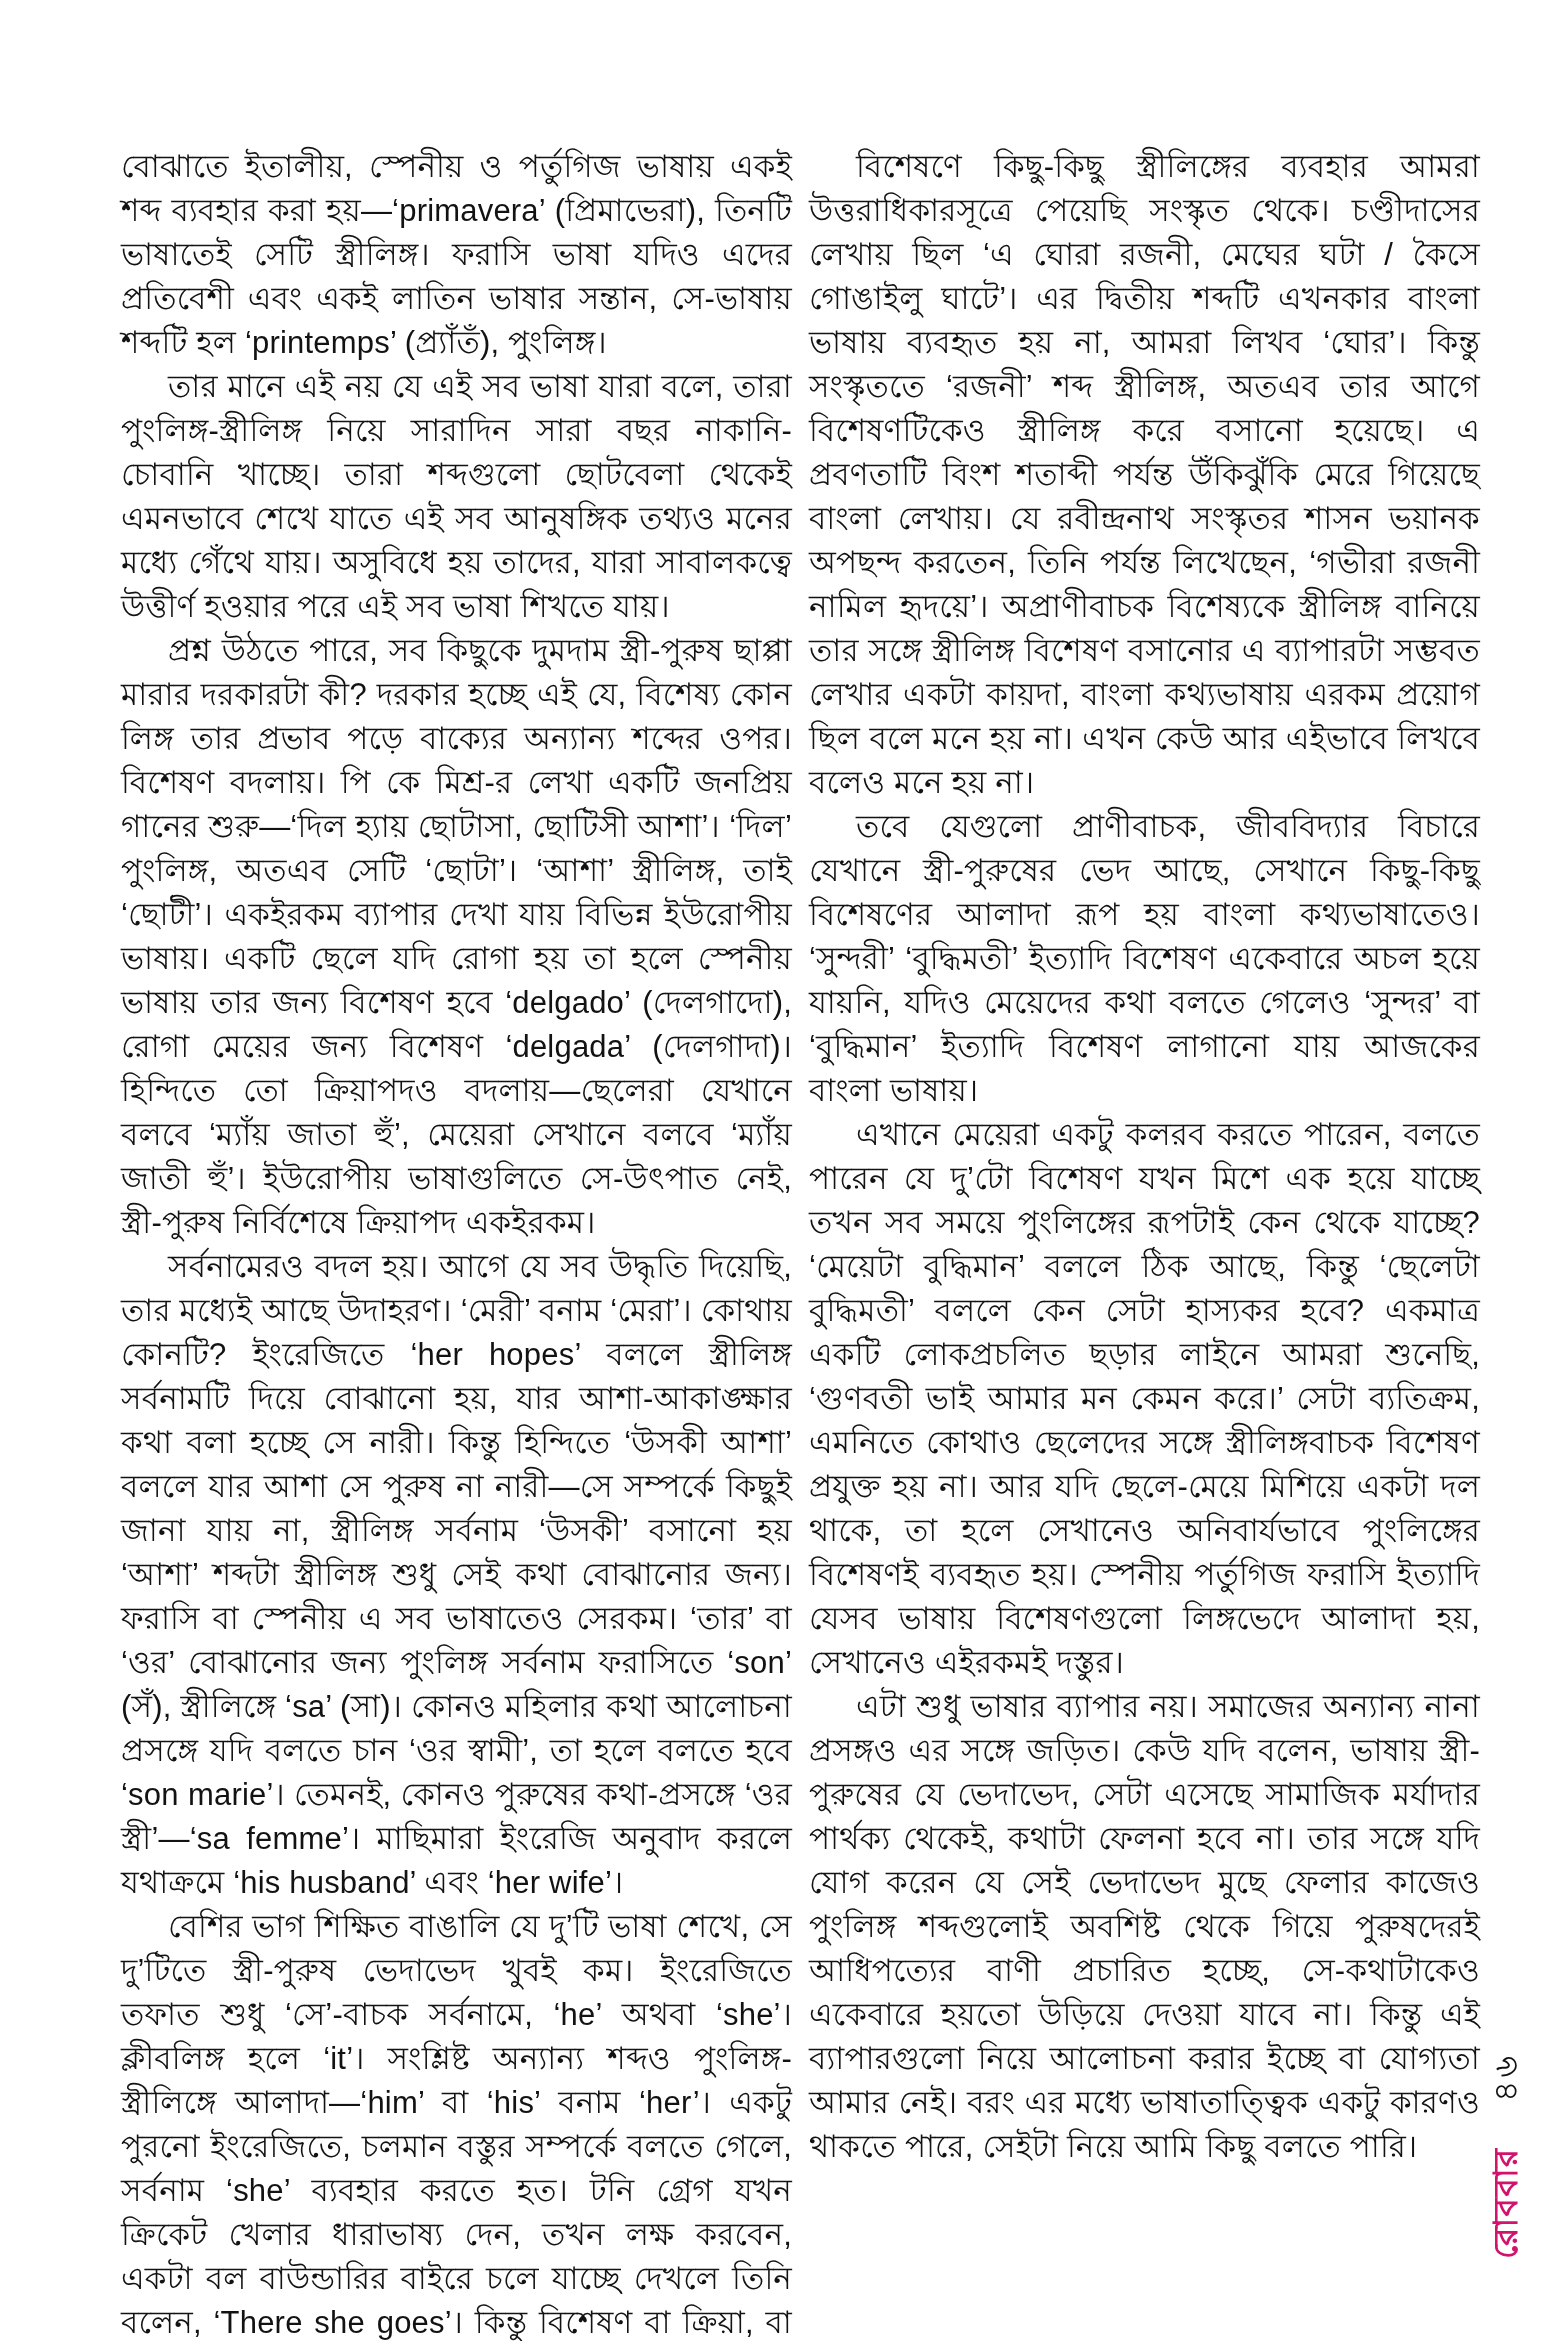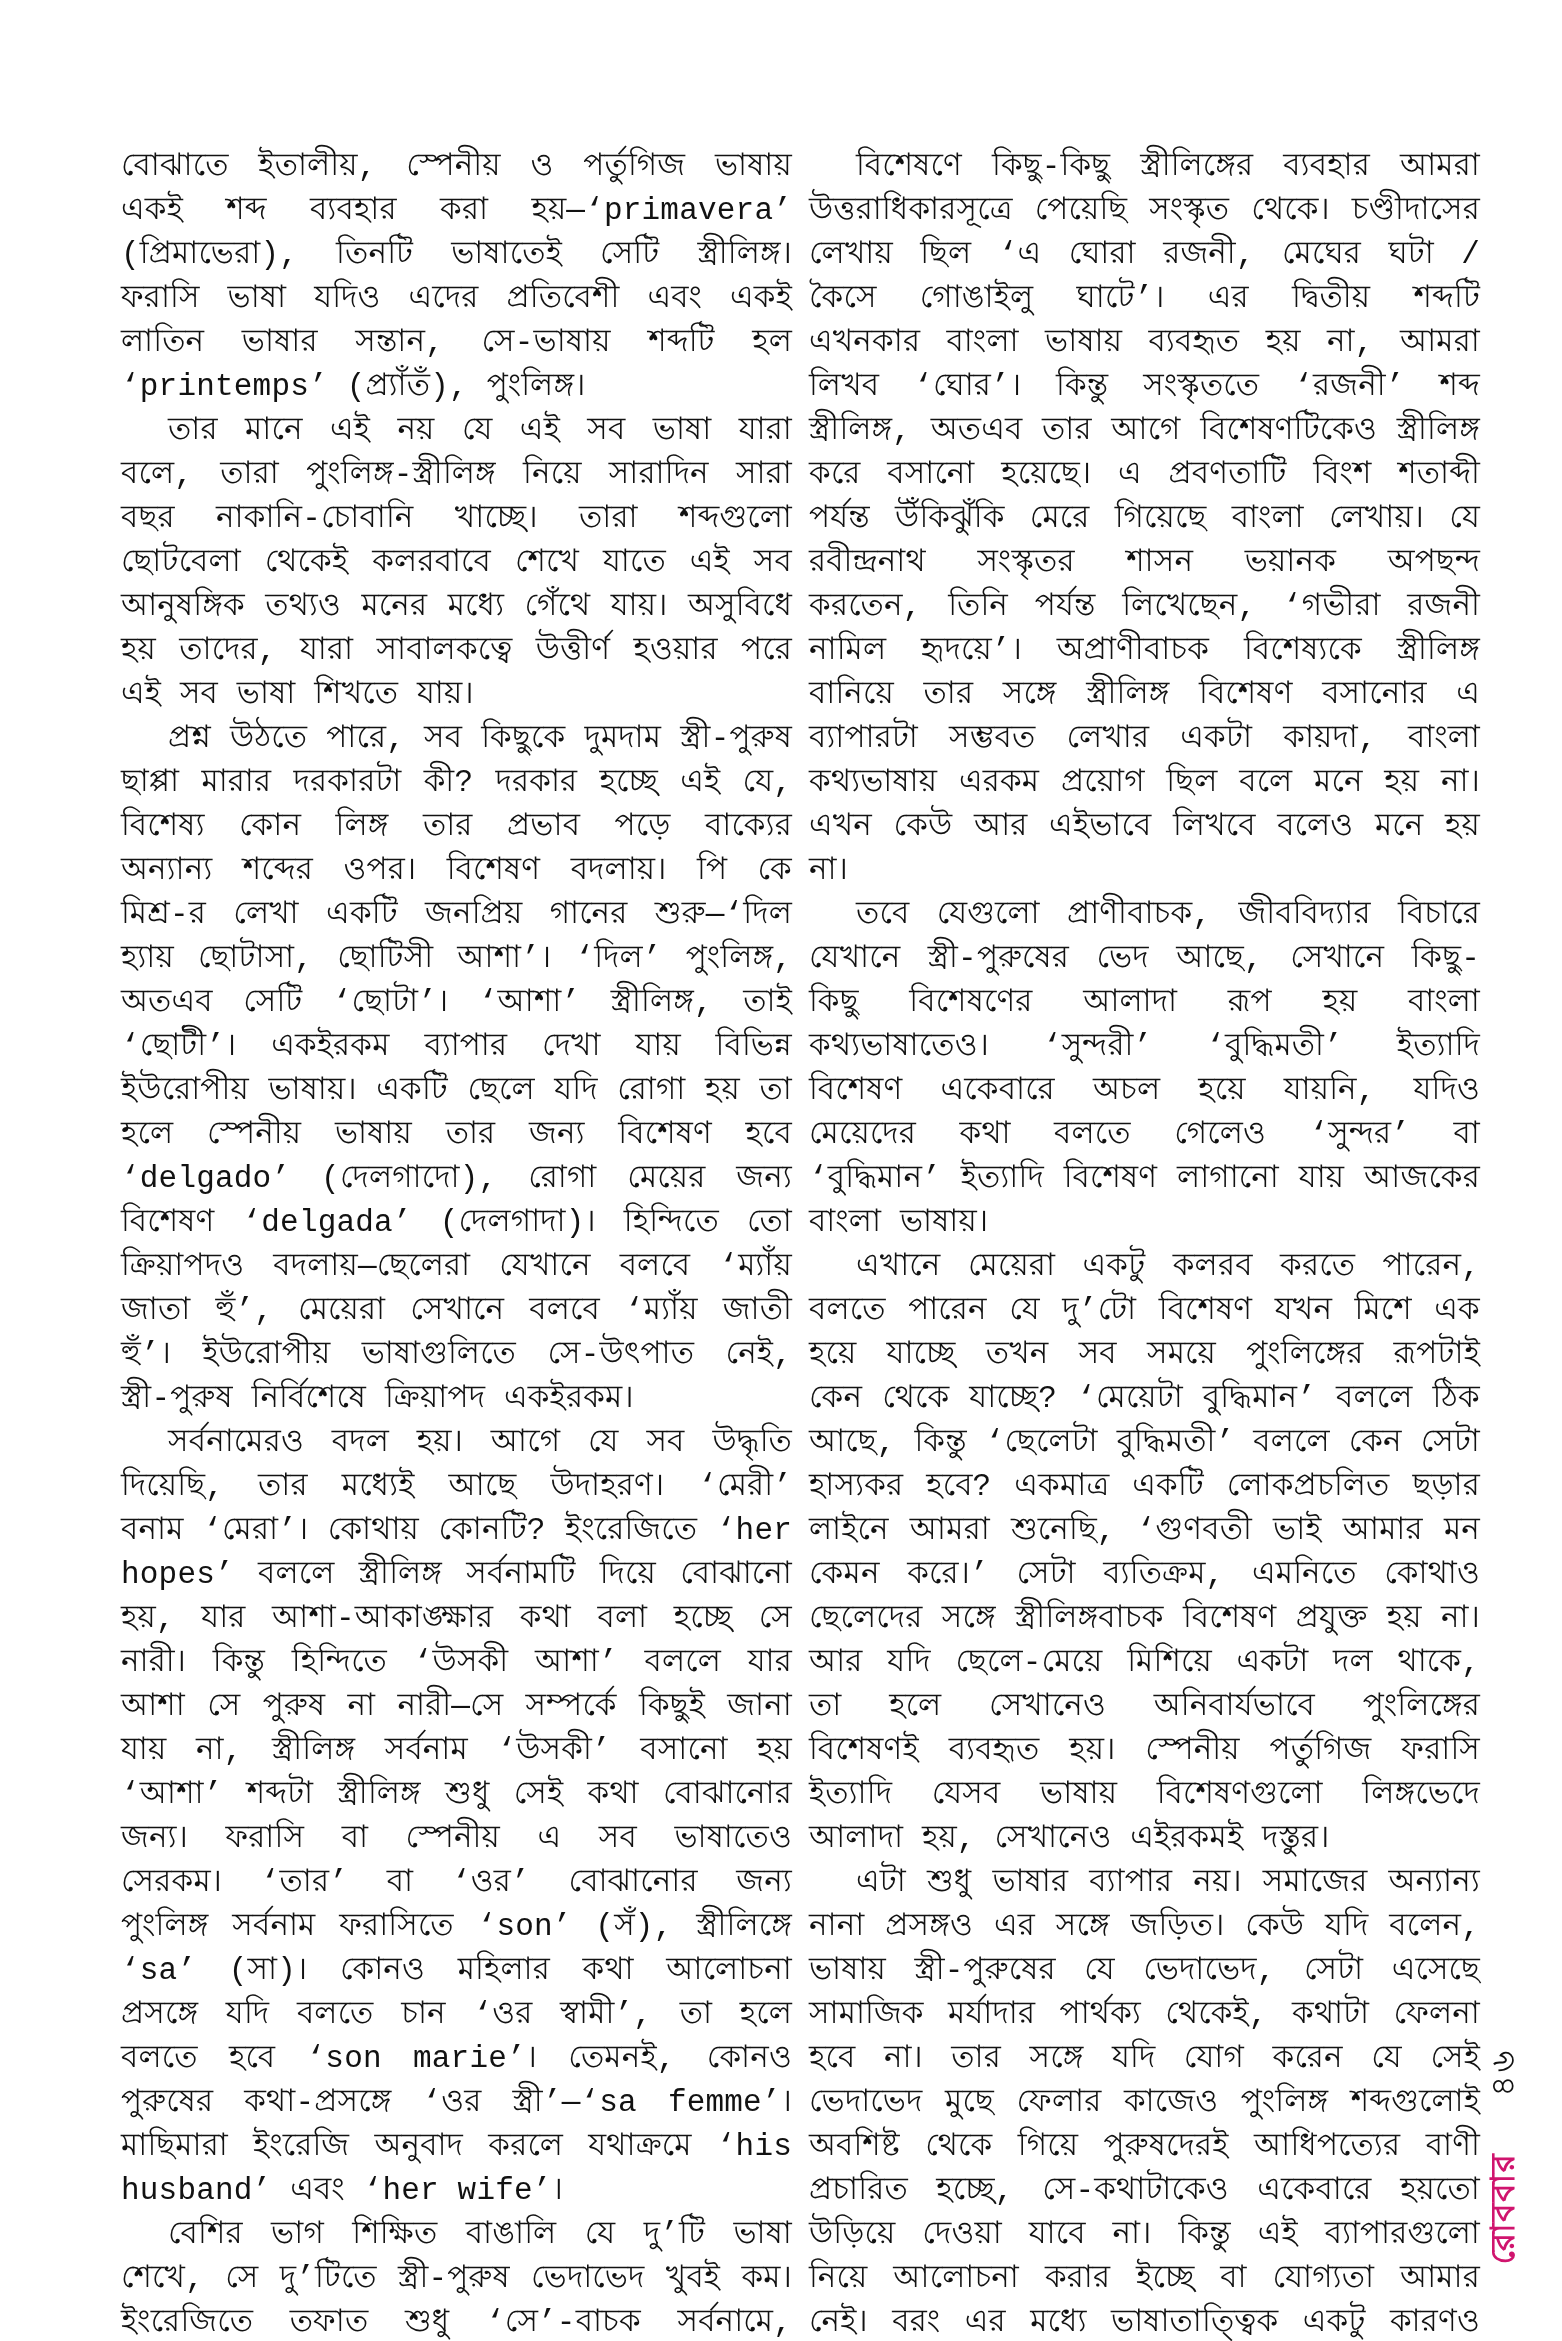--- a/index.html
+++ b/index.html
@@ -2,21 +2,21 @@
 <html lang="bn" style="font-size:12.5px"><head>
 <meta charset="utf-8">
 <style>
   html,body{margin:0;padding:0;background:#e8e8e8;}
   .page{
     position:relative;
     width:1563px;
     height:2342px;
     background:#ffffff;
     overflow:hidden;
-    font-family:Liberation Mono, monospace;
+    font-family:Liberation Sans, sans-serif;
     color:#121212;
   }
   .col{
     position:absolute;
     top:145px;
     width:671px;
   }
   .col-left{left:121px;}
   .col-right{left:809px;}
   .col p{
@@ -49,21 +49,21 @@
     letter-spacing:3.1px;
   }
 </style>
 </head>
 <body>
 
 <div class="page">
 
   <div class="col col-left">
     <p>বোঝাতে ইতালীয়, স্পেনীয় ও পর্তুগিজ ভাষায় একই শব্দ ব্যবহার করা হয়—‘primavera’ (প্রিমাভেরা), তিনটি ভাষাতেই সেটি স্ত্রীলিঙ্গ। ফরাসি ভাষা যদিও এদের প্রতিবেশী এবং একই লাতিন ভাষার সন্তান, সে-ভাষায় শব্দটি হল ‘printemps’ (প্র্যাঁতঁ), পুংলিঙ্গ।</p>
-    <p class="indent">তার মানে এই নয় যে এই সব ভাষা যারা বলে, তারা পুংলিঙ্গ-স্ত্রীলিঙ্গ নিয়ে সারাদিন সারা বছর নাকানি-চোবানি খাচ্ছে। তারা শব্দগুলো ছোটবেলা থেকেই কলরবাবে শেখে যাতে এই সব আনুষঙ্গিক তথ্যও মনের মধ্যে গেঁথে যায়। অসুবিধে হয় তাদের, যারা সাবালকত্বে উত্তীর্ণ হওয়ার পরে এই সব ভাষা শিখতে যায়।</p>
+    <p class="indent">তার মানে এই নয় যে এই সব ভাষা যারা বলে, তারা পুংলিঙ্গ-স্ত্রীলিঙ্গ নিয়ে সারাদিন সারা বছর নাকানি-চোবানি খাচ্ছে। তারা শব্দগুলো ছোটবেলা থেকেই এমনভাবে শেখে যাতে এই সব আনুষঙ্গিক তথ্যও মনের মধ্যে গেঁথে যায়। অসুবিধে হয় তাদের, যারা সাবালকত্বে উত্তীর্ণ হওয়ার পরে এই সব ভাষা শিখতে যায়।</p>
     <p class="indent">প্রশ্ন উঠতে পারে, সব কিছুকে দুমদাম স্ত্রী-পুরুষ ছাপ্পা মারার দরকারটা কী? দরকার হচ্ছে এই যে, বিশেষ্য কোন লিঙ্গ তার প্রভাব পড়ে বাক্যের অন্যান্য শব্দের ওপর। বিশেষণ বদলায়। পি কে মিশ্র-র লেখা একটি জনপ্রিয় গানের শুরু—‘দিল হ্যায় ছোটাসা, ছোটিসী আশা’। ‘দিল’ পুংলিঙ্গ, অতএব সেটি ‘ছোটা’। ‘আশা’ স্ত্রীলিঙ্গ, তাই ‘ছোটী’। একইরকম ব্যাপার দেখা যায় বিভিন্ন ইউরোপীয় ভাষায়। একটি ছেলে যদি রোগা হয় তা হলে স্পেনীয় ভাষায় তার জন্য বিশেষণ হবে ‘delgado’ (দেলগাদো), রোগা মেয়ের জন্য বিশেষণ ‘delgada’ (দেলগাদা)। হিন্দিতে তো ক্রিয়াপদও বদলায়—ছেলেরা যেখানে বলবে ‘ম্যাঁয় জাতা হুঁ’, মেয়েরা সেখানে বলবে ‘ম্যাঁয় জাতী হুঁ’। ইউরোপীয় ভাষাগুলিতে সে-উৎপাত নেই, স্ত্রী-পুরুষ নির্বিশেষে ক্রিয়াপদ একইরকম।</p>
     <p class="indent">সর্বনামেরও বদল হয়। আগে যে সব উদ্ধৃতি দিয়েছি, তার মধ্যেই আছে উদাহরণ। ‘মেরী’ বনাম ‘মেরা’। কোথায় কোনটি? ইংরেজিতে ‘her hopes’ বললে স্ত্রীলিঙ্গ সর্বনামটি দিয়ে বোঝানো হয়, যার আশা-আকাঙ্ক্ষার কথা বলা হচ্ছে সে নারী। কিন্তু হিন্দিতে ‘উসকী আশা’ বললে যার আশা সে পুরুষ না নারী—সে সম্পর্কে কিছুই জানা যায় না, স্ত্রীলিঙ্গ সর্বনাম ‘উসকী’ বসানো হয় ‘আশা’ শব্দটা স্ত্রীলিঙ্গ শুধু সেই কথা বোঝানোর জন্য। ফরাসি বা স্পেনীয় এ সব ভাষাতেও সেরকম। ‘তার’ বা ‘ওর’ বোঝানোর জন্য পুংলিঙ্গ সর্বনাম ফরাসিতে ‘son’ (সঁ), স্ত্রীলিঙ্গে ‘sa’ (সা)। কোনও মহিলার কথা আলোচনা প্রসঙ্গে যদি বলতে চান ‘ওর স্বামী’, তা হলে বলতে হবে ‘son marie’। তেমনই, কোনও পুরুষের কথা-প্রসঙ্গে ‘ওর স্ত্রী’—‘sa femme’। মাছিমারা ইংরেজি অনুবাদ করলে যথাক্রমে ‘his husband’ এবং ‘her wife’।</p>
     <p class="indent">বেশির ভাগ শিক্ষিত বাঙালি যে দু’টি ভাষা শেখে, সে দু’টিতে স্ত্রী-পুরুষ ভেদাভেদ খুবই কম। ইংরেজিতে তফাত শুধু ‘সে’-বাচক সর্বনামে, ‘he’ অথবা ‘she’। ক্লীবলিঙ্গ হলে ‘it’। সংশ্লিষ্ট অন্যান্য শব্দও পুংলিঙ্গ-স্ত্রীলিঙ্গে আলাদা—‘him’ বা ‘his’ বনাম ‘her’। একটু পুরনো ইংরেজিতে, চলমান বস্তুর সম্পর্কে বলতে গেলে, সর্বনাম ‘she’ ব্যবহার করতে হত। টনি গ্রেগ যখন ক্রিকেট খেলার ধারাভাষ্য দেন, তখন লক্ষ করবেন, একটা বল বাউন্ডারির বাইরে চলে যাচ্ছে দেখলে তিনি বলেন, ‘There she goes’। কিন্তু বিশেষণ বা ক্রিয়া, বা বাক্যের অন্য কিছুই প্রভাবিত হয় না এই স্ত্রীলিঙ্গত্ব আরোপের ফলে।</p>
 
   </div>
 
   <div class="col col-right">
     <p class="indent">বিশেষণে কিছু-কিছু স্ত্রীলিঙ্গের ব্যবহার আমরা উত্তরাধিকারসূত্রে পেয়েছি সংস্কৃত থেকে। চণ্ডীদাসের লেখায় ছিল ‘এ ঘোরা রজনী, মেঘের ঘটা / কৈসে গোঙাইলু ঘাটে’। এর দ্বিতীয় শব্দটি এখনকার বাংলা ভাষায় ব্যবহৃত হয় না, আমরা লিখব ‘ঘোর’। কিন্তু সংস্কৃততে ‘রজনী’ শব্দ স্ত্রীলিঙ্গ, অতএব তার আগে বিশেষণটিকেও স্ত্রীলিঙ্গ করে বসানো হয়েছে। এ প্রবণতাটি বিংশ শতাব্দী পর্যন্ত উঁকিঝুঁকি মেরে গিয়েছে বাংলা লেখায়। যে রবীন্দ্রনাথ সংস্কৃতর শাসন ভয়ানক অপছন্দ করতেন, তিনি পর্যন্ত লিখেছেন, ‘গভীরা রজনী নামিল হৃদয়ে’। অপ্রাণীবাচক বিশেষ্যকে স্ত্রীলিঙ্গ বানিয়ে তার সঙ্গে স্ত্রীলিঙ্গ বিশেষণ বসানোর এ ব্যাপারটা সম্ভবত লেখার একটা কায়দা, বাংলা কথ্যভাষায় এরকম প্রয়োগ ছিল বলে মনে হয় না। এখন কেউ আর এইভাবে লিখবে বলেও মনে হয় না।</p>
     <p class="indent">তবে যেগুলো প্রাণীবাচক, জীববিদ্যার বিচারে যেখানে স্ত্রী-পুরুষের ভেদ আছে, সেখানে কিছু-কিছু বিশেষণের আলাদা রূপ হয় বাংলা কথ্যভাষাতেও। ‘সুন্দরী’ ‘বুদ্ধিমতী’ ইত্যাদি বিশেষণ একেবারে অচল হয়ে যায়নি, যদিও মেয়েদের কথা বলতে গেলেও ‘সুন্দর’ বা ‘বুদ্ধিমান’ ইত্যাদি বিশেষণ লাগানো যায় আজকের বাংলা ভাষায়।</p>
     <p class="indent">এখানে মেয়েরা একটু কলরব করতে পারেন, বলতে পারেন যে দু’টো বিশেষণ যখন মিশে এক হয়ে যাচ্ছে তখন সব সময়ে পুংলিঙ্গের রূপটাই কেন থেকে যাচ্ছে? ‘মেয়েটা বুদ্ধিমান’ বললে ঠিক আছে, কিন্তু ‘ছেলেটা বুদ্ধিমতী’ বললে কেন সেটা হাস্যকর হবে? একমাত্র একটি লোকপ্রচলিত ছড়ার লাইনে আমরা শুনেছি, ‘গুণবতী ভাই আমার মন কেমন করে।’ সেটা ব্যতিক্রম, এমনিতে কোথাও ছেলেদের সঙ্গে স্ত্রীলিঙ্গবাচক বিশেষণ প্রযুক্ত হয় না। আর যদি ছেলে-মেয়ে মিশিয়ে একটা দল থাকে, তা হলে সেখানেও অনিবার্যভাবে পুংলিঙ্গের বিশেষণই ব্যবহৃত হয়। স্পেনীয় পর্তুগিজ ফরাসি ইত্যাদি যেসব ভাষায় বিশেষণগুলো লিঙ্গভেদে আলাদা হয়, সেখানেও এইরকমই দস্তুর।</p>

